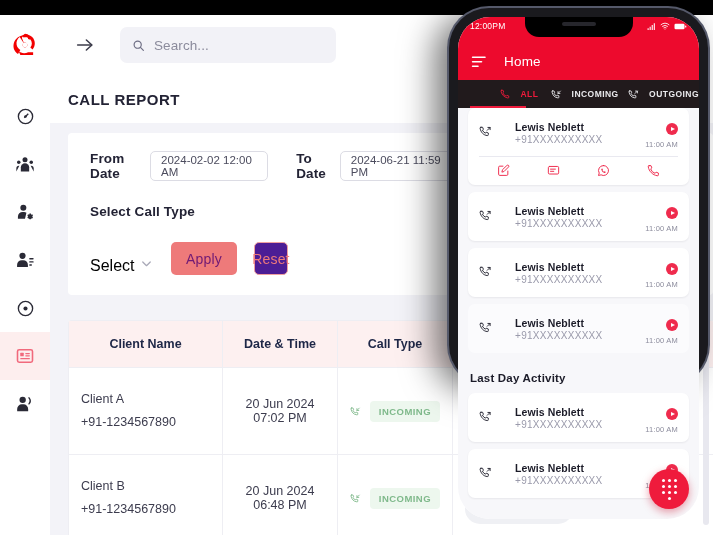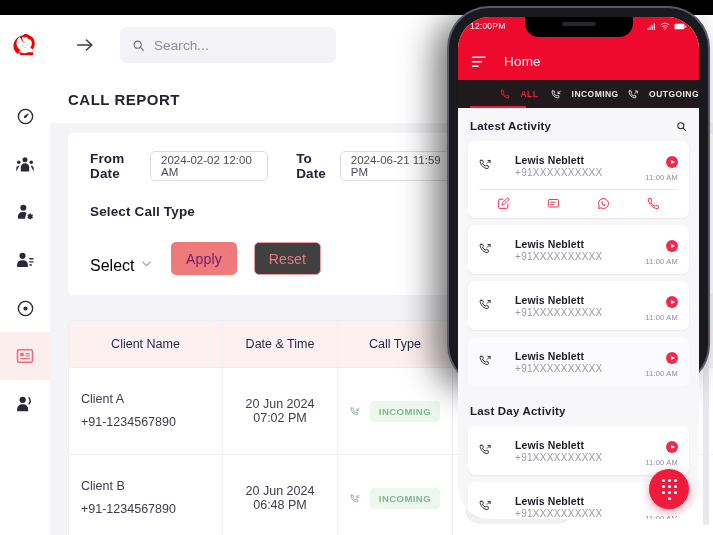--- a/index.html
+++ b/index.html
@@ -144,40 +144,40 @@
     font-size: 14px;
     display: flex; align-items: center; justify-content: center;
     letter-spacing: .2px;
   }
   .btn-apply {
     width: 66px;
     background: #ee7a7a;
     color: #701a75;
   }
   .btn-reset {
-    width: 67px;
-    background: #404040;
+    width: 34px;
+    background: #4c1d95;
     color: #ee7a7a;
     border: 1px solid #f0a0a0;
   }
 
   
   .table-wrap {
     position: absolute;
     left: 18px; top: 245px;
     width: 645px;
     background: #ffffff;
     border-radius: 3px;
     overflow: hidden;
   }
   table { border-collapse: collapse; width: 645px; table-layout: fixed; }
   thead th {
     background: #fdf0f0;
     font-size: 12.5px;
-    font-weight: 400;
+    font-weight: 700;
     color: #1e2747;
     height: 47px;
     border: 1px solid #eeeef3;
     padding: 0 6px;
   }
   tbody td {
     border: 1px solid #eeeef3;
     font-size: 12.5px;
     color: #3c3c4e;
     padding: 10px 12px;
@@ -637,27 +637,20 @@
               <path d="M3.5 4.2h3.1l1.6 3.9L6.3 9.5a11.5 11.5 0 005.6 5.6l1.4-1.9 3.9 1.6v3.1a1.6 1.6 0 01-1.8 1.6C8.3 18.8 3.6 13.9 2 6.1A1.6 1.6 0 013.5 4.2z"></path>
               <path d="M15.3 9.7l5.2-5.2"></path>
               <path d="M20.5 8.6V4.5h-4.1"></path>
             </svg>
           <span>OUTGOING</span>
         </div>
       </div>
 
       <div class="ph-body">
 
-        <div class="sec-head">
-          <span class="t">Latest Activity</span>
-          <svg width="11" height="11" viewBox="0 0 24 24" fill="none" stroke="#2a2a38" stroke-width="2.3" stroke-linecap="round">
-              <circle cx="10.5" cy="10.5" r="6.6"></circle>
-              <path d="M15.6 15.6L21 21"></path>
-            </svg>
-        </div>
 
         <div class="call-card">
           <div class="call-main">
             <span class="call-ico">
               <svg width="13" height="13" viewBox="0 0 24 24" fill="none" stroke="#2b2b38" stroke-width="1.8" stroke-linecap="round" stroke-linejoin="round">
                   <path d="M3.5 4.2h3.1l1.6 3.9L6.3 9.5a11.5 11.5 0 005.6 5.6l1.4-1.9 3.9 1.6v3.1a1.6 1.6 0 01-1.8 1.6C8.3 18.8 3.6 13.9 2 6.1A1.6 1.6 0 013.5 4.2z"></path>
                   <path d="M15.3 9.7l5.2-5.2"></path>
                   <path d="M20.5 8.6V4.5h-4.1"></path>
                 </svg>
             </span>

